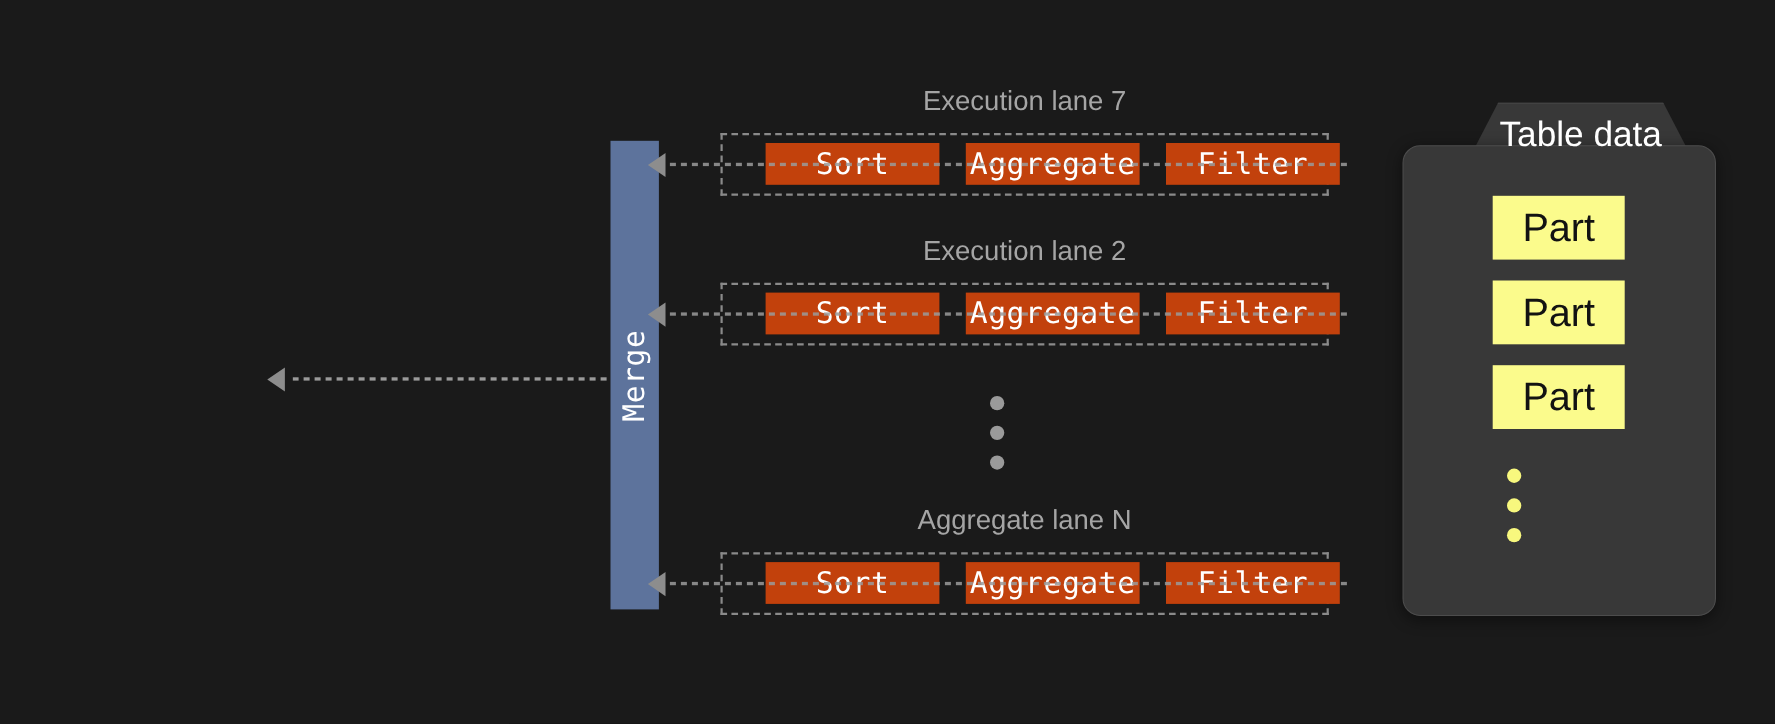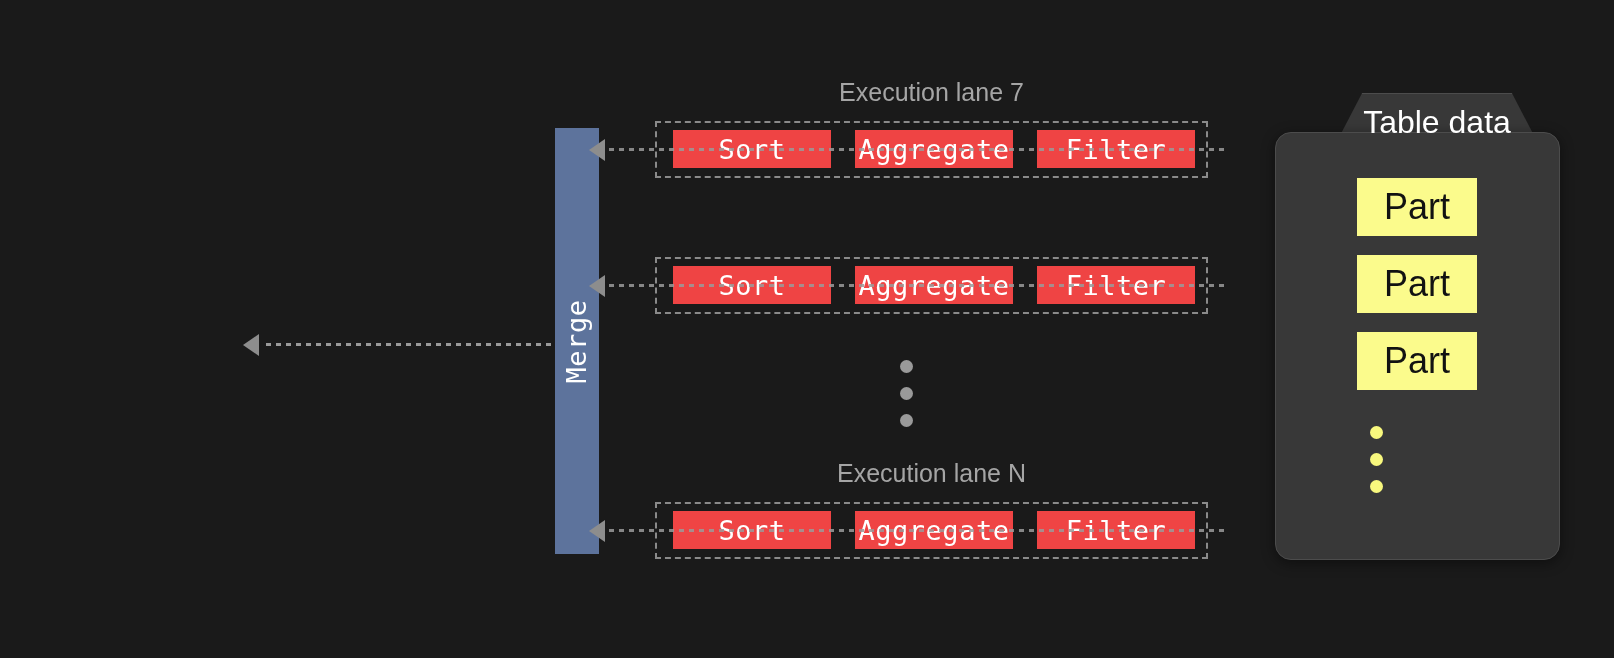--- a/index.html
+++ b/index.html
@@ -32,30 +32,31 @@
     width: 0; height: 0;
     border-top: 11px solid transparent;
     border-bottom: 11px solid transparent;
     border-right: 16px solid #8d8d8d;
     z-index: 7;
   }
 
   
   .op {
     position: absolute;
-    background: #ef4444;
+    background: #c2410c;
     color: #ffffff;
     font-family: "DejaVu Sans Mono", monospace;
     font-size: 27px;
     letter-spacing: .5px;
     display: flex;
     align-items: center;
     justify-content: center;
     z-index: 5;
     box-sizing: border-box;
+    margin-left: 23px;
   }
 
   
   #merge-bar {
     position: absolute;
     background: #5d739c;
     z-index: 5;
     display: flex;
     align-items: center;
     justify-content: center;
@@ -176,36 +177,37 @@
   <div class="lane-label" style="left:655px; top:78px; width:553px;">Execution lane 7</div>
   <div class="lane-box" style="left:655px; top:121px; width:553px; height:57px;"></div>
 
   <div class="dotline over" style="left:599px; top:148px; width:629px;"></div>
   <div class="arrow-left" style="left:589px; top:139px;"></div>
 
   <div class="op" style="left:673px; top:130px; width:158px; height:38px;">Sort</div>
   <div class="op" style="left:855px; top:130px; width:158px; height:38px;">Aggregate</div>
   <div class="op" style="left:1037px; top:130px; width:158px; height:38px;">Filter</div>
 
+  <div class="lane-label" style="left:655px; top:214px; width:553px;">Execution lane 2</div>
   <div class="lane-box" style="left:655px; top:257px; width:553px; height:57px;"></div>
 
   <div class="dotline over" style="left:599px; top:284px; width:629px;"></div>
   <div class="arrow-left" style="left:589px; top:275px;"></div>
 
   <div class="op" style="left:673px; top:266px; width:158px; height:38px;">Sort</div>
   <div class="op" style="left:855px; top:266px; width:158px; height:38px;">Aggregate</div>
   <div class="op" style="left:1037px; top:266px; width:158px; height:38px;">Filter</div>
 
   <div class="vdots grey" style="left:900px; top:360px;">
     <i></i>
     <i></i>
     <i></i>
   </div>
 
-  <div class="lane-label" style="left:655px; top:459px; width:553px;">Execution lane N</div>
+  <div class="lane-label" style="left:655px; top:459px; width:553px;">Aggregate lane N</div>
   <div class="lane-box" style="left:655px; top:502px; width:553px; height:57px;"></div>
 
   <div class="dotline over" style="left:599px; top:529px; width:629px;"></div>
   <div class="arrow-left" style="left:589px; top:520px;"></div>
 
   <div class="op" style="left:673px; top:511px; width:158px; height:38px;">Sort</div>
   <div class="op" style="left:855px; top:511px; width:158px; height:38px;">Aggregate</div>
   <div class="op" style="left:1037px; top:511px; width:158px; height:38px;">Filter</div>
 
   <div id="table-panel" style="left:1275px; top:93px; width:285px; height:467px;">

